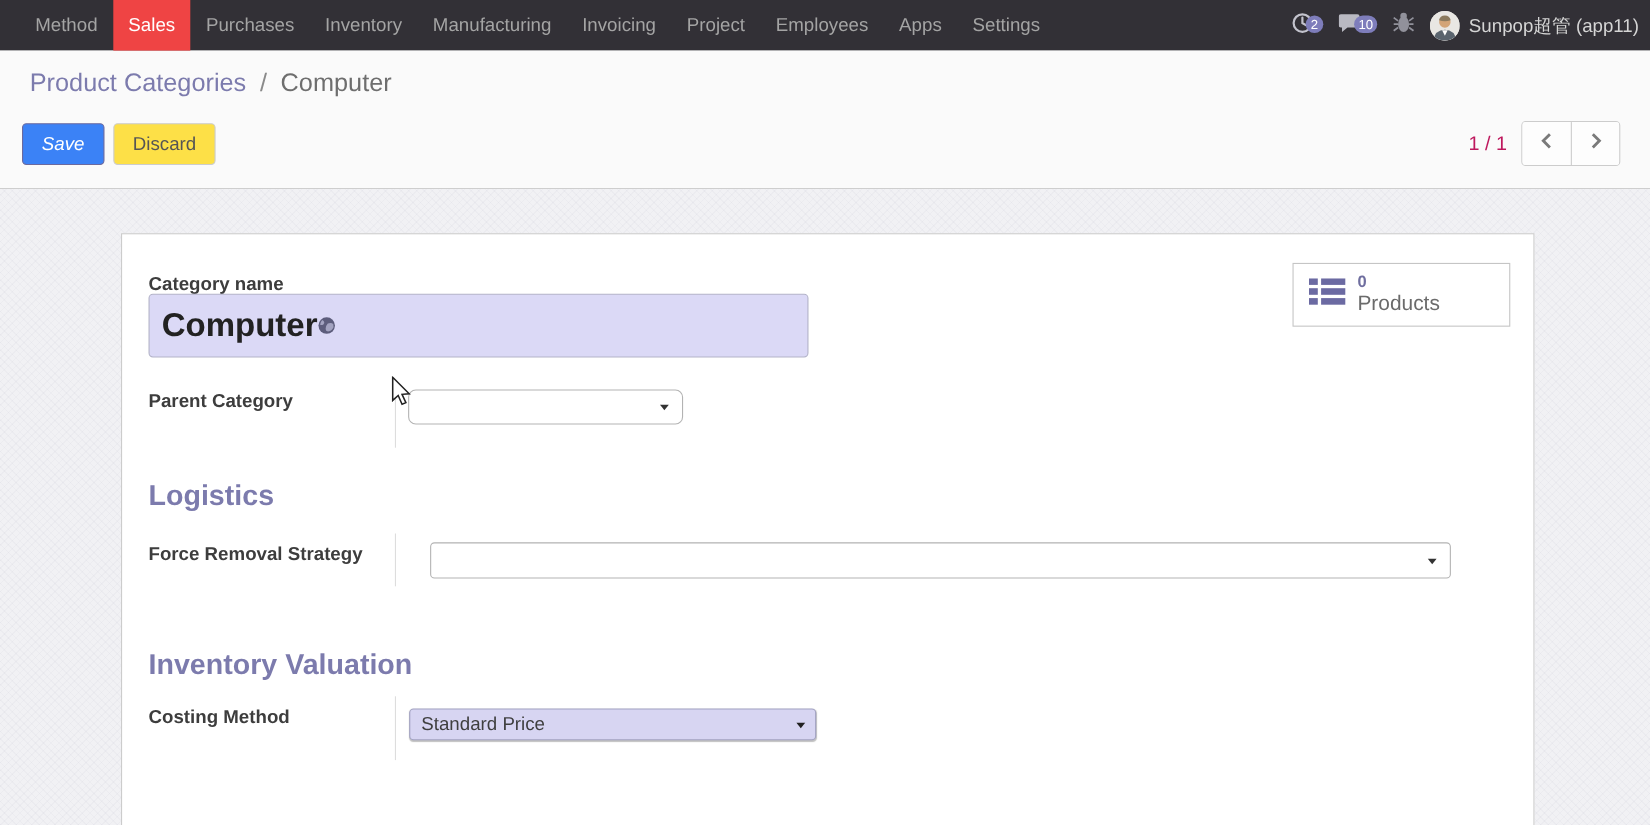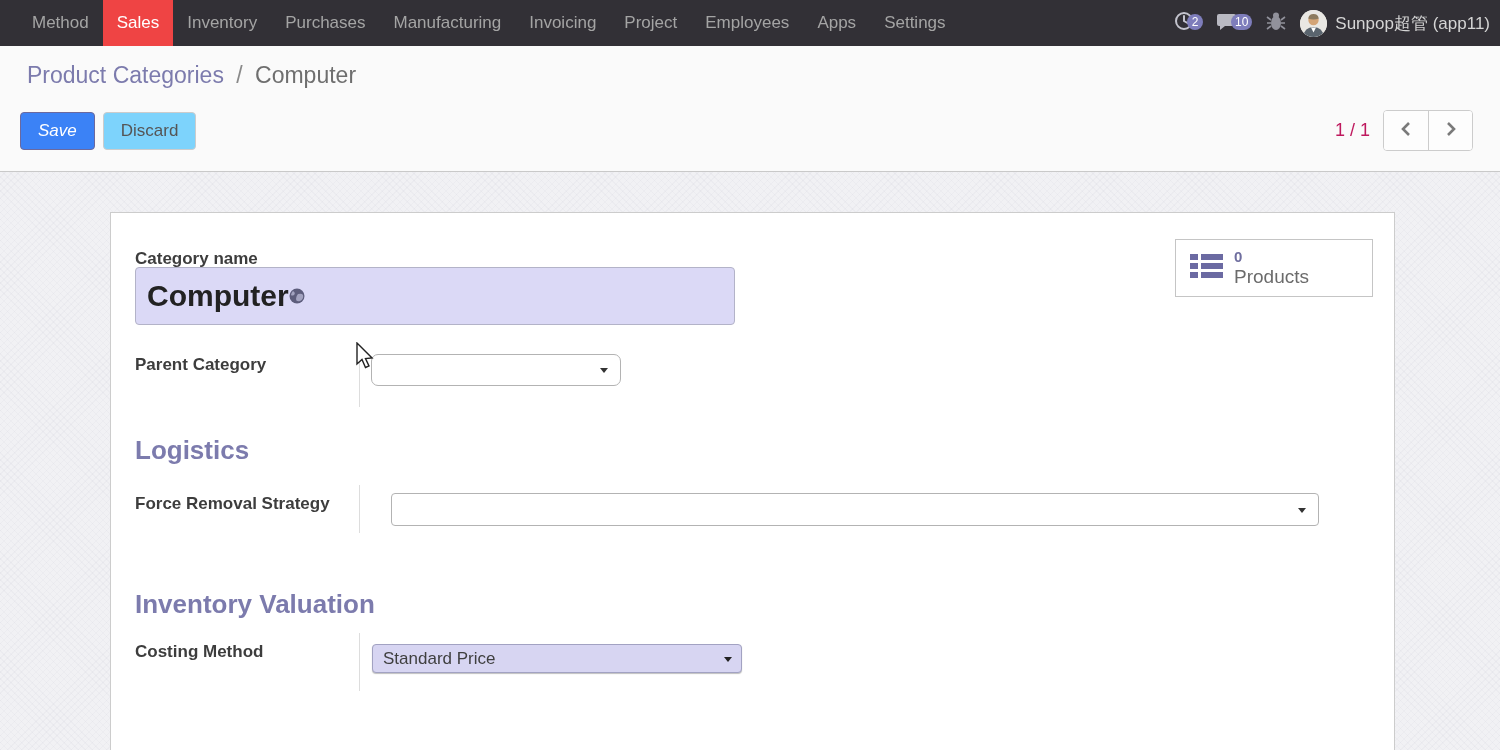--- a/index.html
+++ b/index.html
@@ -26,21 +26,21 @@
   .control-panel { background:#fafafa; border-bottom:1px solid #c9c9c9;
     height:126px; padding:16px 27px 0 27px; }
   .breadcrumb { font-size:23px; }
   .breadcrumb .bc-link { color:#7c7bad; cursor:pointer; }
   .breadcrumb .bc-sep { color:#8a8a8a; padding:0 6px; }
   .breadcrumb .bc-current { color:#6e6e6e; }
   .cp-row { display:flex; align-items:center; margin-top:21px; }
   .btn { font-size:17px; border-radius:4px; padding:8px 17px; cursor:pointer;
     border:1px solid transparent; }
   .btn-primary { background:#3b82f6; color:#fff; border-color:#6b699e; margin-left:-7px;font-style:italic; }
-  .btn-default { background:#7dd3fc; color:#555; border-color:#ccc; margin-left:8px; }
+  .btn-default { background:#fde047; color:#555; border-color:#ccc; margin-left:8px; }
   .pager { margin-left:auto; display:flex; align-items:center; }
   .pager-value { font-size:18px; color:#be185d; margin-right:13px; }
   .pager-btns { display:flex; border:1px solid #ccc; border-radius:4px;
     background:#fff; overflow:hidden; }
   .pager-btn { width:44px; height:39px; display:flex; align-items:center;
     justify-content:center; cursor:pointer; background:#fdfdfd; }
   .pager-btn + .pager-btn { border-left:1px solid #ccc; }
 
   
   .content { position:relative; height:578px; background:#f1f1f4;
@@ -86,22 +86,22 @@
   .stat-label { font-size:19px; color:#6b6b6b; }
 
   .cursor { position:absolute; left:355px; top:170px; z-index:50; pointer-events:none; }
 </style>
 </head>
 <body>
 
 <div class="topbar">
   <div class="nav-item">Method</div>
   <div class="nav-item active">Sales</div>
+  <div class="nav-item">Purchases</div>
   <div class="nav-item">Inventory</div>
-  <div class="nav-item">Purchases</div>
   <div class="nav-item">Manufacturing</div>
   <div class="nav-item">Invoicing</div>
   <div class="nav-item">Project</div>
   <div class="nav-item">Employees</div>
   <div class="nav-item">Apps</div>
   <div class="nav-item">Settings</div>
 
   <div class="topbar-right">
     <div class="systray-item">
       <span>

